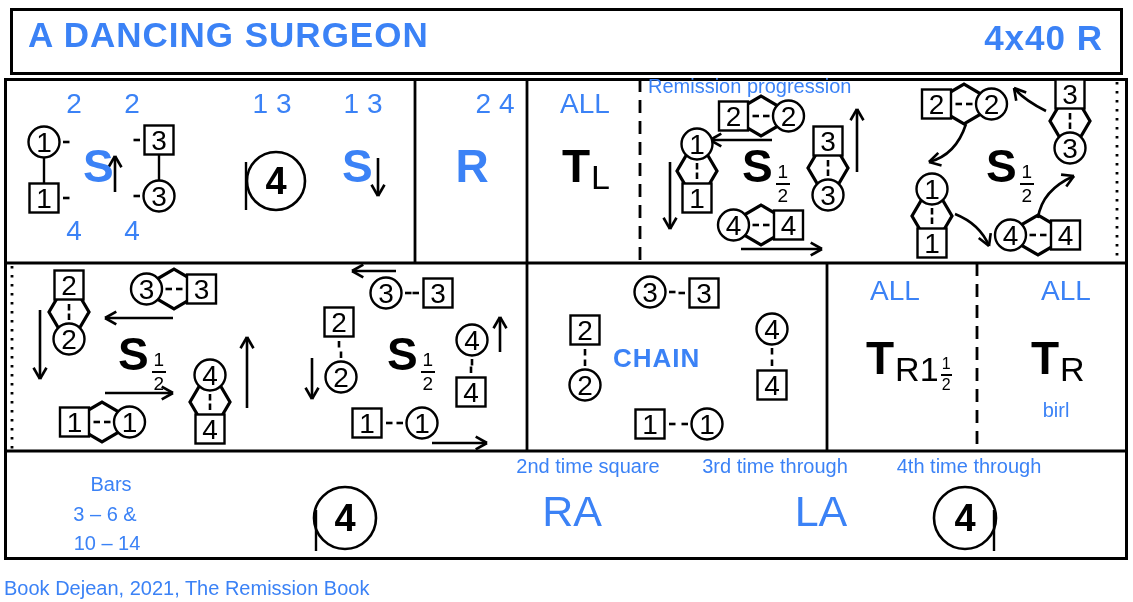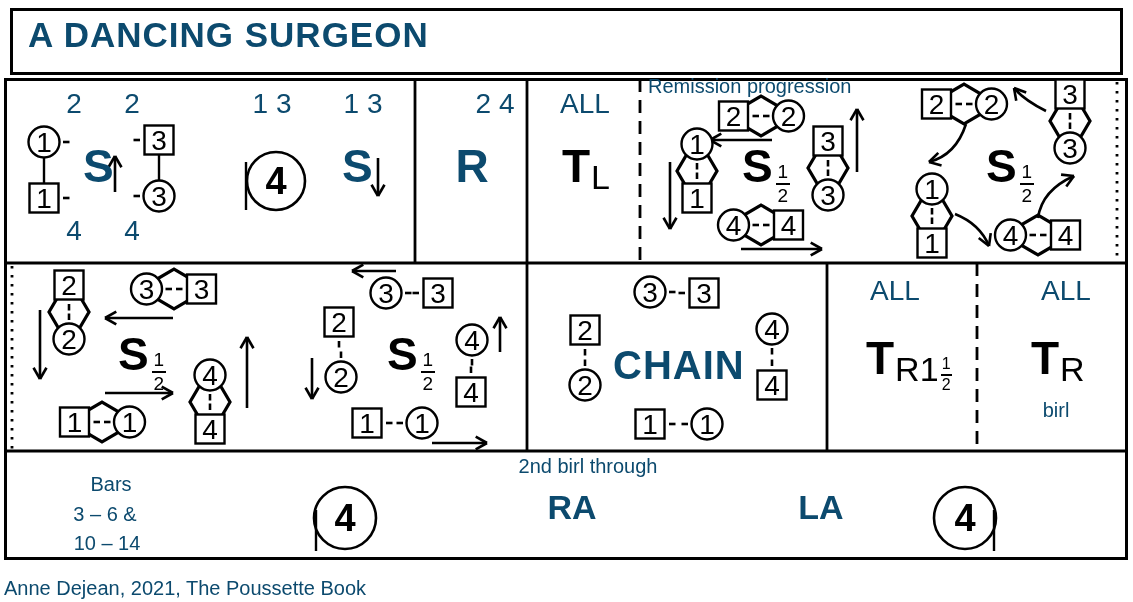--- a/index.html
+++ b/index.html
@@ -1,26 +1,26 @@
 <!DOCTYPE html>
 <html><head>
 <meta charset="utf-8">
 <style>
   html,body{margin:0;padding:0;background:#fff}
   .sheet{position:relative;width:1133px;height:602px;background:#fff;
          font-family:"Liberation Sans",sans-serif;color:#000;overflow:hidden}
   #figures-svg{position:absolute;left:0;top:0;z-index:1}
   #figures-svg text{font-family:"Liberation Sans",sans-serif}
-  .lbl{position:absolute;line-height:1;white-space:nowrap;color:#0c4a6e;z-index:2}
+  .lbl{position:absolute;line-height:1;white-space:nowrap;color:#3b82f6;z-index:2}
   .ctr{transform:translateX(-50%)}
   .n28{font-size:28px}
   .t20{font-size:20px}
   .b35{font-size:35px;font-weight:bold;letter-spacing:1px}
-  .b36{font-size:40px;font-weight:bold;letter-spacing:1px}
-  .b43{font-size:34px;font-weight:bold}
+  .b36{font-size:26px;font-weight:bold;letter-spacing:1px}
+  .b43{font-size:43px;font-weight:normal}
   .b46{font-size:46px;font-weight:bold}
   .scomp,.tcomp{position:absolute;display:flex;align-items:flex-start;line-height:1;z-index:2}
   .bigS,.bigT{font-size:46px;font-weight:bold}
   .tsub{font-size:34px;font-weight:normal;margin-top:17px;margin-left:1px}
   .frac{display:inline-flex;flex-direction:column;align-items:center;font-weight:normal;line-height:1}
   .frac .fbar{border-top:2.2px solid #000;height:0;width:100%;margin:1.5px 0}
   .sfrac{font-size:19px;margin-top:19px;margin-left:3px;width:14px}
   .tfrac{font-size:16px;margin-top:21px;margin-left:2px;width:11px}
 </style>
 </head>
@@ -361,20 +361,21 @@
       <g>
         <circle cx="965" cy="518" r="31" fill="#fff" stroke="#000000" stroke-width="2.6"></circle>
         <text x="965" y="531" text-anchor="middle" font-size="38" font-weight="bold" fill="#000000">4</text>
       </g>
       <g>
         <line x1="994" y1="510" x2="994" y2="551" stroke="#000000" stroke-width="2.4"></line>
       </g>
     </svg>
 
   <div class="lbl b35" style="left:28px;top:17px">A DANCING SURGEON</div>
+  <div class="lbl b35" style="right:30px;top:20px">4x40 R</div>
 
   <div class="lbl n28 ctr" style="left:74px;top:90px">2</div>
   <div class="lbl n28 ctr" style="left:132px;top:90px">2</div>
   <div class="lbl n28 ctr" style="left:272px;top:90px">1 3</div>
   <div class="lbl n28 ctr" style="left:363px;top:90px">1 3</div>
   <div class="lbl n28 ctr" style="left:74px;top:217px">4</div>
   <div class="lbl n28 ctr" style="left:132px;top:217px">4</div>
   <div class="lbl b46" style="left:83px;top:143px">S</div>
   <div class="lbl b46" style="left:342px;top:143px">S</div>
 
@@ -439,19 +440,21 @@
   <div class="lbl n28 ctr" style="left:1066px;top:277px">ALL</div>
   <div class="tcomp" style="left:1031px;top:335px">
     <span class="bigT">T</span>
     <span class="tsub">R</span>
   </div>
   <div class="lbl t20 ctr" style="left:1056px;top:400px">birl</div>
 
   <div class="lbl t20 ctr" style="left:111px;top:474px">Bars</div>
   <div class="lbl t20 ctr" style="left:105px;top:504px">3 – 6 &amp;</div>
   <div class="lbl t20 ctr" style="left:107px;top:533px">10 – 14</div>
-  <div class="lbl t20 ctr" style="left:588px;top:456px">2nd birl through</div>
+  <div class="lbl t20 ctr" style="left:588px;top:456px">2nd time square</div>
+  <div class="lbl t20 ctr" style="left:775px;top:456px">3rd time through</div>
+  <div class="lbl t20 ctr" style="left:969px;top:456px">4th time through</div>
   <div class="lbl b43 ctr" style="left:572px;top:490px">RA</div>
   <div class="lbl b43 ctr" style="left:821px;top:490px">LA</div>
 
-  <div class="lbl t20" style="left:4px;top:578px">Anne Dejean, 2021, The Poussette Book</div>
+  <div class="lbl t20" style="left:4px;top:578px">Book Dejean, 2021, The Remission Book</div>
 
 </div>
 
 </body></html>

